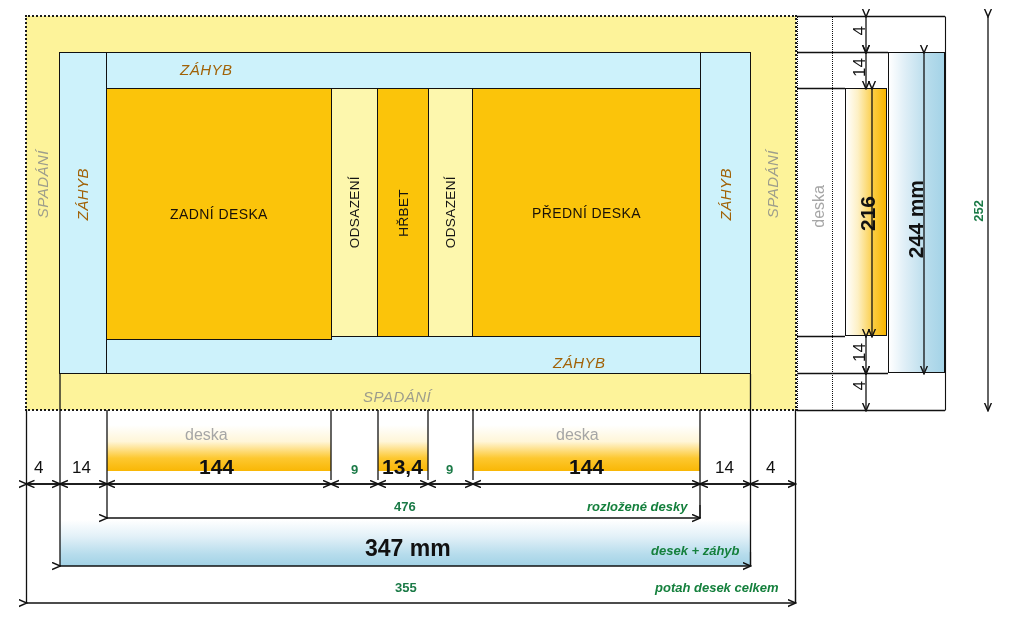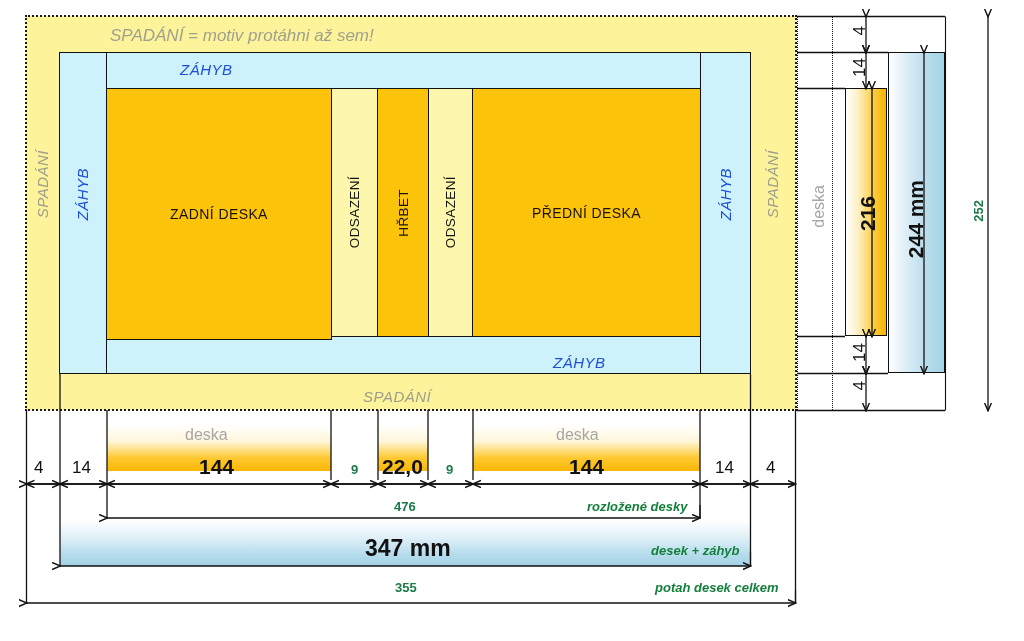--- a/index.html
+++ b/index.html
@@ -46,21 +46,21 @@
     font-style: italic;
     font-size: 15px;
     letter-spacing: .5px;
   }
   .lbl-bleed-big {
     color: #a0a08e;
     font-style: italic;
     font-size: 17px;
   }
   .lbl-fold {
-    color: #1d4ed8;
+    color: #a16207;
     font-style: italic;
     font-size: 15px;
     letter-spacing: .5px;
   }
   .lbl-board {
     color: #1a1208;
     font-size: 14px;
     letter-spacing: .4px;
   }
   .lbl-col {
@@ -129,21 +129,20 @@
   </div>
 
   <div class="abs fill-inset bd ctr" style="left:428px; top:88px; width:45px; height:249px;">
     <span class="lbl-col vert">ODSAZENÍ</span>
   </div>
 
   <div class="abs fill-board bd ctr" style="left:472px; top:88px; width:229px; height:249px;">
     <span class="lbl-board">PŘEDNÍ DESKA</span>
   </div>
 
-  <div class="txt lbl-bleed-big" style="left:110px; top:27px;">SPADÁNÍ = motiv protáhni až sem!</div>
 
   <div class="txt lbl-fold" style="left:180px; top:62px;">ZÁHYB</div>
 
   <div class="txt lbl-fold" style="left:553px; top:355px;">ZÁHYB</div>
 
   <div class="txt lbl-bleed" style="left:363px; top:389px;">SPADÁNÍ</div>
 
   <div class="txt lbl-bleed vert" style="left:35px; top:150px;">SPADÁNÍ</div>
 
   <div class="txt lbl-fold vert" style="left:75px; top:168px;">ZÁHYB</div>
@@ -171,21 +170,21 @@
 
   <div class="abs grad-orange-h" style="left:107px; top:425px; width:224px; height:46px;"></div>
   <div class="abs grad-orange-h" style="left:378px; top:425px; width:50px; height:46px;"></div>
   <div class="abs grad-orange-h" style="left:473px; top:425px; width:227px; height:46px;"></div>
   <div class="abs grad-blue-h" style="left:60px; top:520px; width:690px; height:46px;"></div>
 
   <div class="txt dim-grey" style="left:185px; top:427px;">deska</div>
   <div class="txt dim-grey" style="left:556px; top:427px;">deska</div>
 
   <div class="txt dim-bold-l" style="left:199px; top:456px;">144</div>
-  <div class="txt dim-bold-l" style="left:382px; top:456px;">22,0</div>
+  <div class="txt dim-bold-l" style="left:382px; top:456px;">13,4</div>
   <div class="txt dim-bold-l" style="left:569px; top:456px;">144</div>
 
   <div class="txt dim-num" style="left:34px; top:459px;">4</div>
   <div class="txt dim-num" style="left:72px; top:459px;">14</div>
   <div class="txt dim-green" style="left:351px; top:463px;">9</div>
   <div class="txt dim-green" style="left:446px; top:463px;">9</div>
   <div class="txt dim-num" style="left:715px; top:459px;">14</div>
   <div class="txt dim-num" style="left:766px; top:459px;">4</div>
 
   <div class="txt dim-green" style="left:394px; top:500px;">476</div>

